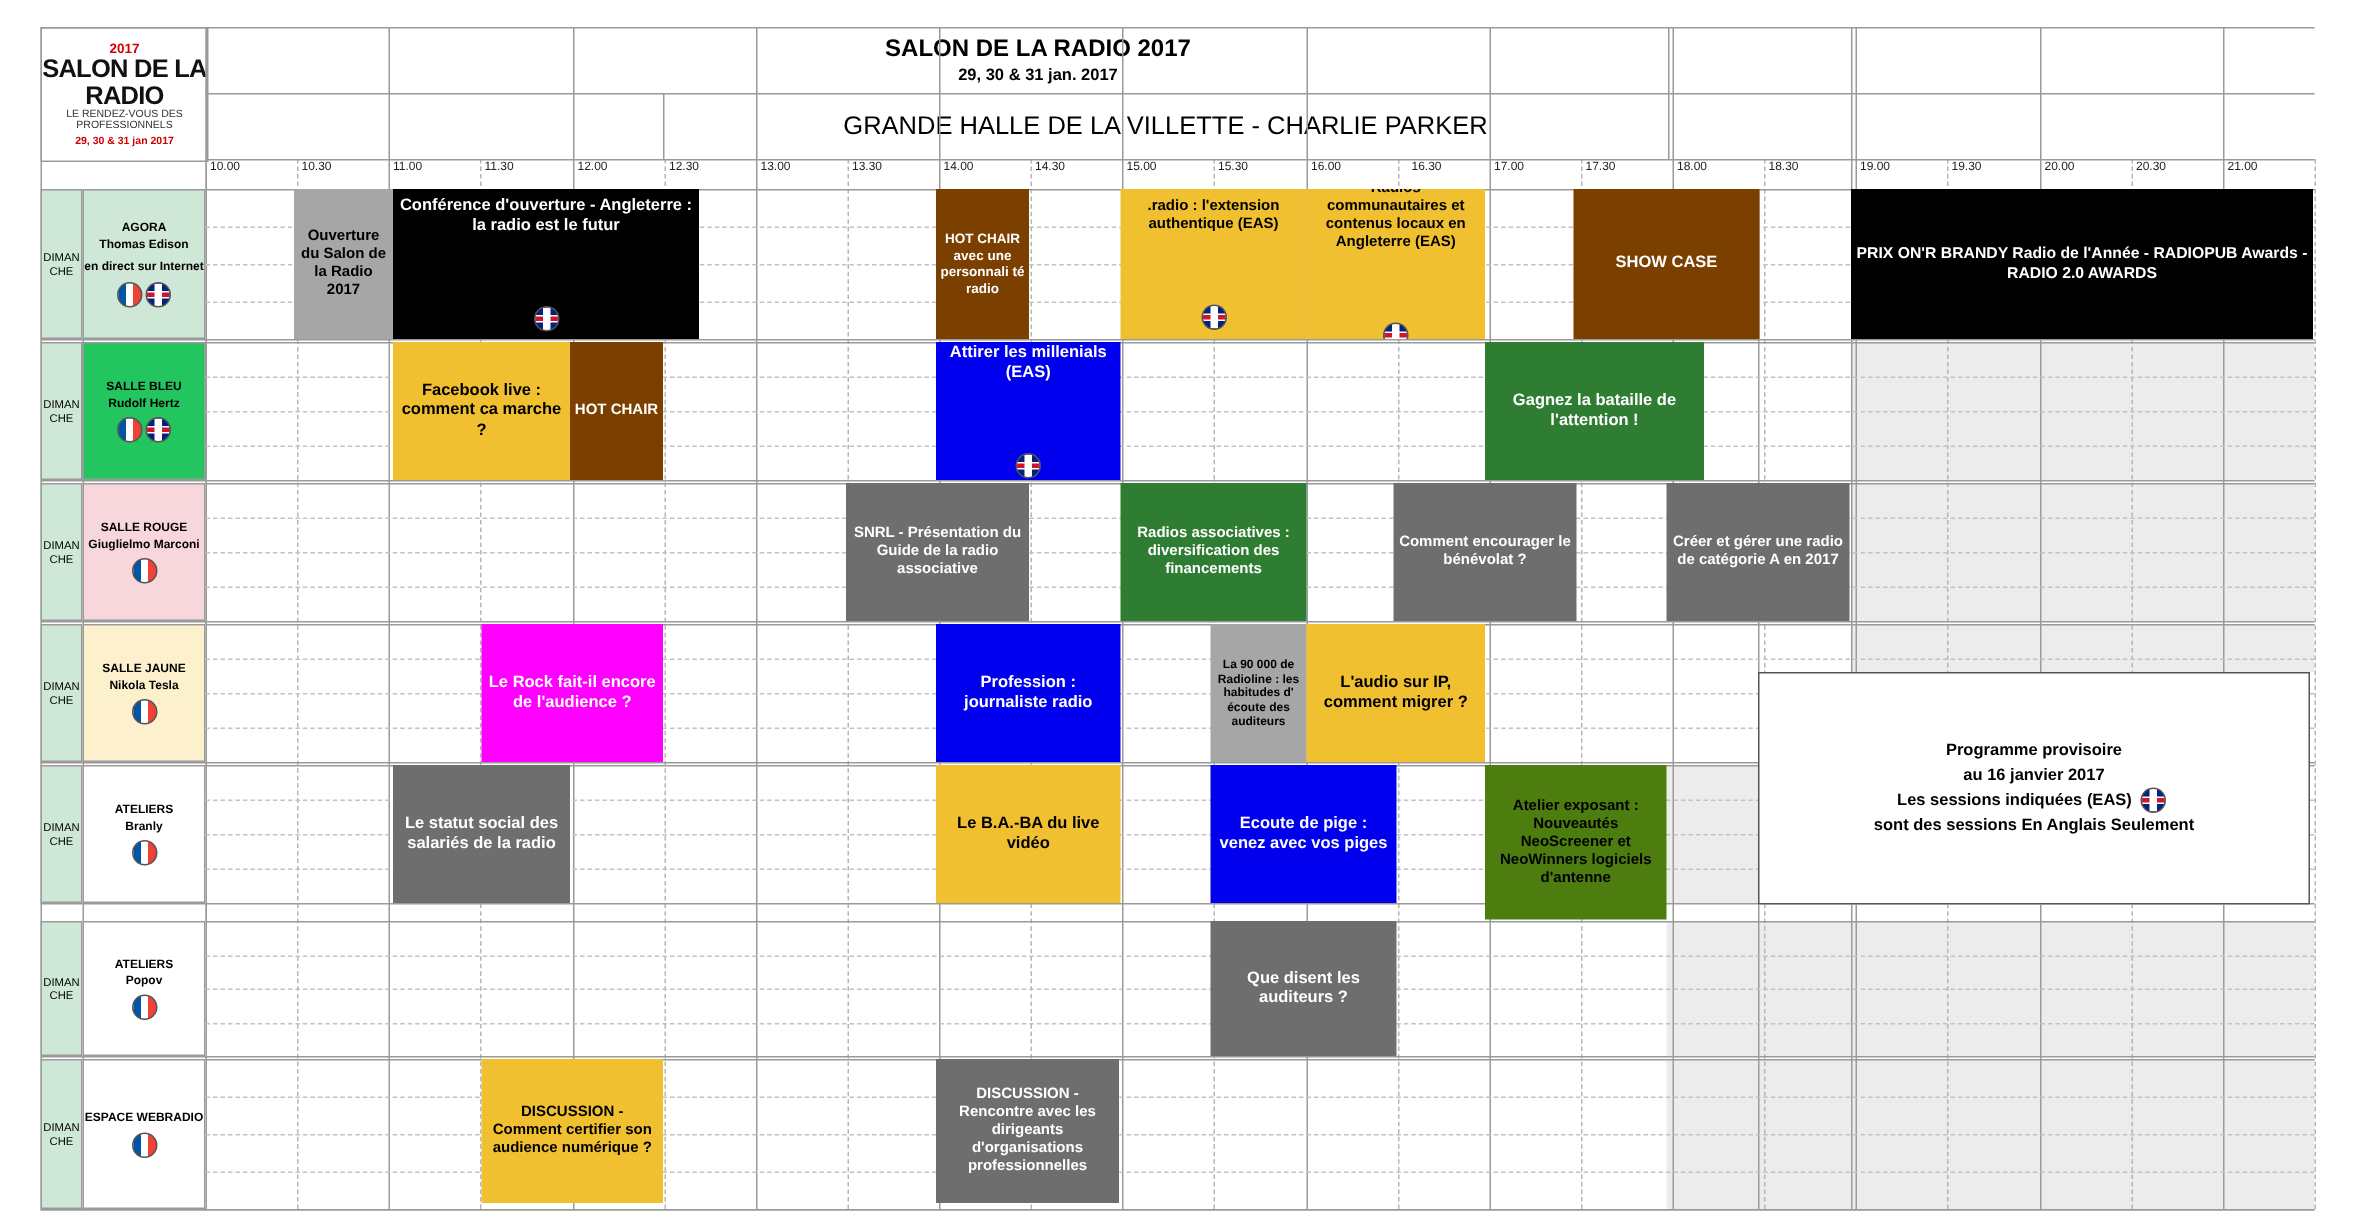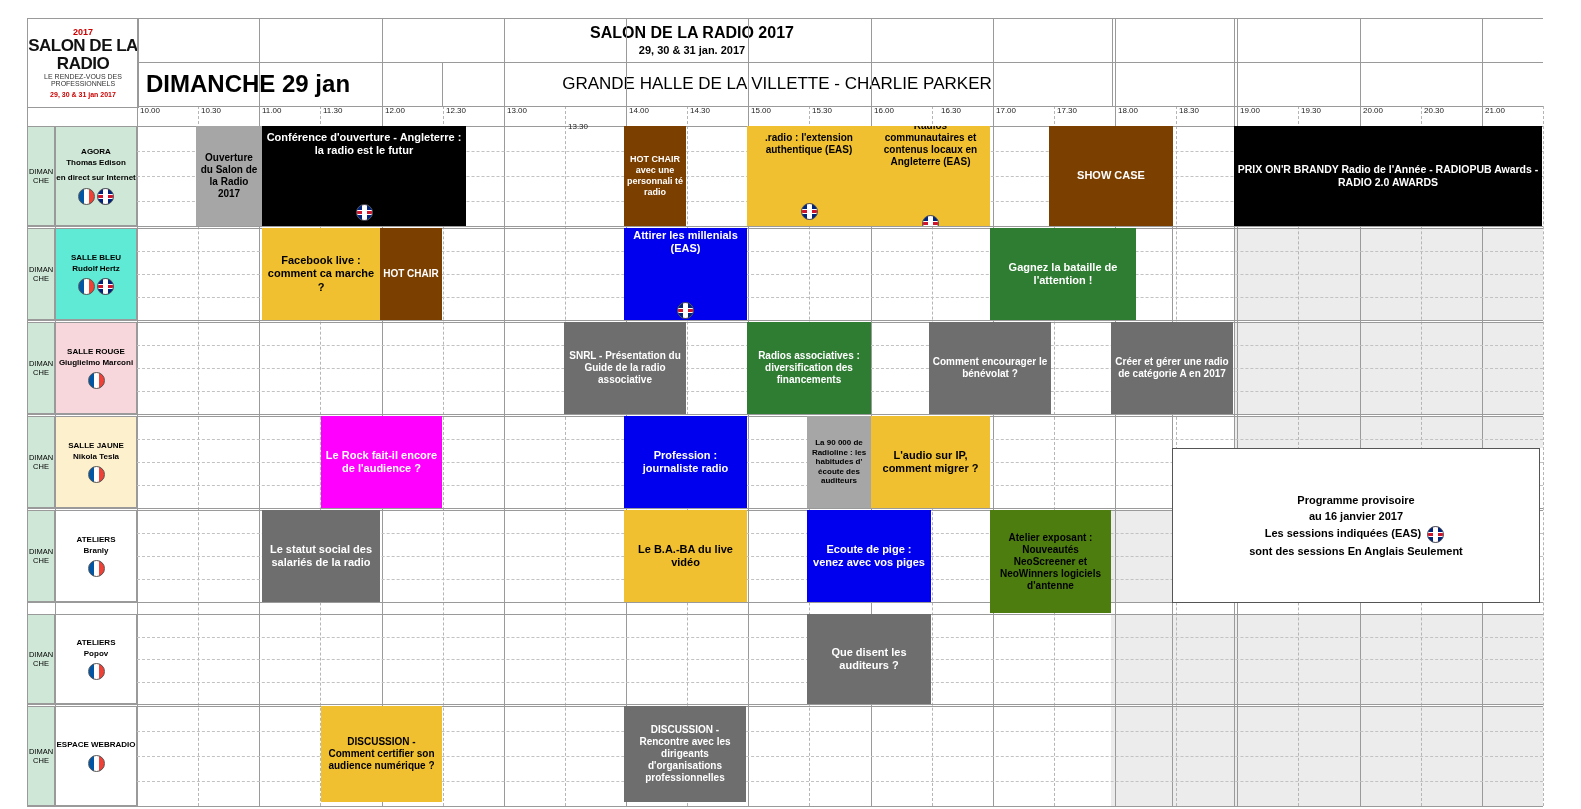--- a/index.html
+++ b/index.html
@@ -60,23 +60,20 @@
       <div class="logo-top">2017</div>
       <div class="logo-mid">SALON DE LA RADIO</div>
       <div class="logo-sub">LE RENDEZ-VOUS DES PROFESSIONNELS</div>
       <div class="logo-date">29, 30 &amp; 31 jan 2017</div>
     </div>
   </div>
 
   <div class="hdr-title">
     <div class="t1">SALON DE LA RADIO 2017</div>
     <div class="t2">29, 30 &amp; 31 jan. 2017</div>
-  </div>
-  <div class="hdr-day">
-    <span>DIMANCHE 29 jan</span>
   </div>
   <div class="hdr-hall">
     <span>GRANDE HALLE DE LA VILLETTE - CHARLIE PARKER</span>
   </div>
 
   <div id="grid-layer">
       <div class="greyfill" style="left: 1234px; top: 228px; width: 309px; height: 92px;"></div>
       <div class="greyfill" style="left: 1234px; top: 322px; width: 309px; height: 92px;"></div>
       <div class="greyfill" style="left: 1111px; top: 614px; width: 432px; height: 90px;"></div>
       <div class="greyfill" style="left: 1111px; top: 706px; width: 432px; height: 100px;"></div>
@@ -154,21 +151,21 @@
       <div class="hline" style="left: 27px; top: 806px; width: 1516px;"></div>
     </div>
   <div id="ruler-layer">
       <div class="tick" style="left: 137px; width: 61px;">10.00</div>
       <div class="tick" style="left: 198px; width: 61px;">10.30</div>
       <div class="tick" style="left: 259px; width: 61px;">11.00</div>
       <div class="tick" style="left: 320px; width: 61px;">11.30</div>
       <div class="tick" style="left: 382px; width: 61px;">12.00</div>
       <div class="tick" style="left: 443px; width: 61px;">12.30</div>
       <div class="tick" style="left: 504px; width: 61px;">13.00</div>
-      <div class="tick" style="left: 565px; width: 61px; margin-top: 16px;">13.30</div>
+      <div class="tick" style="left: 565px; width: 61px;">13.30</div>
       <div class="tick" style="left: 626px; width: 61px;">14.00</div>
       <div class="tick" style="left: 687px; width: 61px;">14.30</div>
       <div class="tick" style="left: 748px; width: 61px;">15.00</div>
       <div class="tick" style="left: 809px; width: 61px;">15.30</div>
       <div class="tick" style="left: 871px; width: 61px;">16.00</div>
       <div class="tick" style="left: 938px; width: 61px;">16.30</div>
       <div class="tick" style="left: 993px; width: 61px;">17.00</div>
       <div class="tick" style="left: 1054px; width: 61px;">17.30</div>
       <div class="tick" style="left: 1115px; width: 61px;">18.00</div>
       <div class="tick" style="left: 1176px; width: 61px;">18.30</div>
@@ -186,21 +183,21 @@
         <div style="margin-top: 5px;">en direct sur Internet</div>
         <div class="flags">
           <span class="flag fr"></span>
           <span class="flag uk">
             <i class="cr"></i>
             <i class="crh"></i>
           </span>
         </div>
       </div>
       <div class="daycell" style="top: 228px; height: 92px;">DIMAN CHE</div>
-      <div class="rl-inner" style="top: 228px; height: 92px; background: #5eead4; align-items: center;">
+      <div class="rl-inner" style="top: 228px; height: 92px; background: #22c55e; align-items: center;">
         <div>SALLE BLEU</div>
         <div>Rudolf Hertz</div>
         <div class="flags">
           <span class="flag fr"></span>
           <span class="flag uk">
             <i class="cr"></i>
             <i class="crh"></i>
           </span>
         </div>
       </div>

